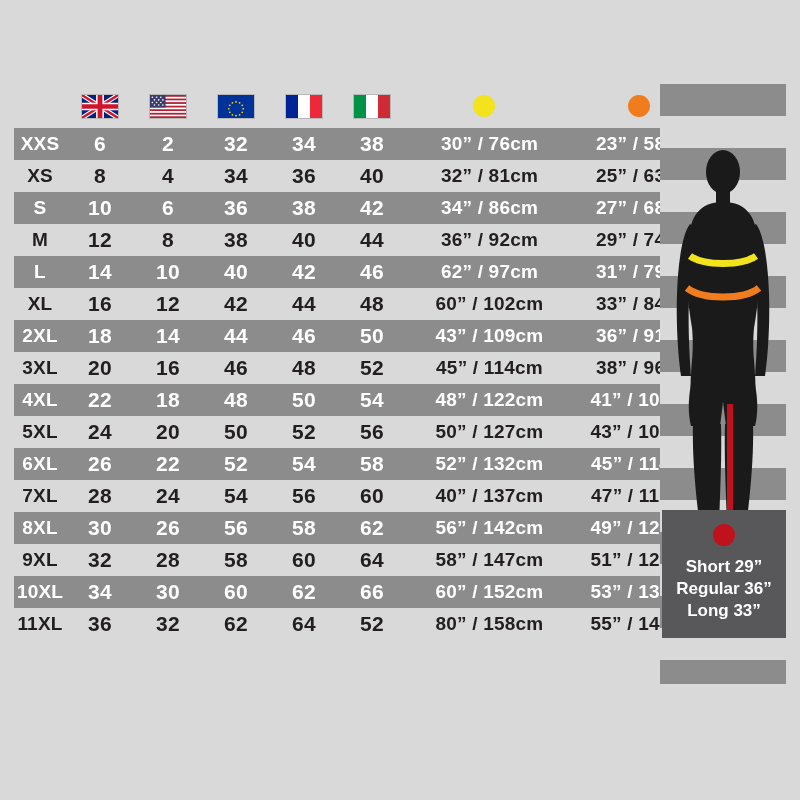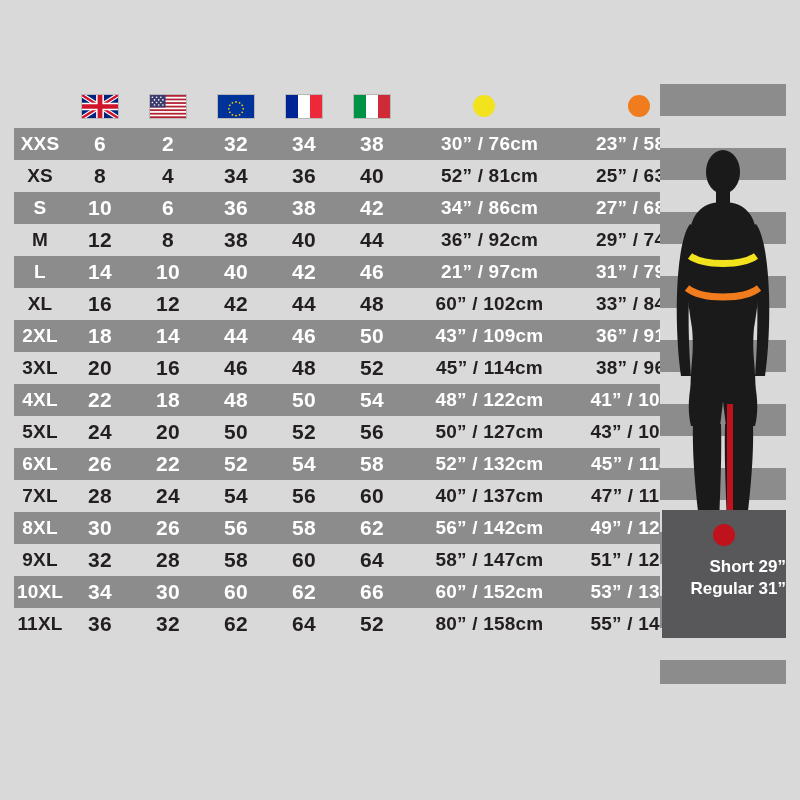--- a/index.html
+++ b/index.html
@@ -85,21 +85,21 @@
     text-align:center;
     font-weight:bold;
     font-size:17px;
     line-height:22px;
   }
   #lengthbox .reddot{
     width:22px;height:22px;border-radius:50%;
     background:#c0121c;
     margin:14px auto 10px auto;
   }
-  #lengthbox div.lbl{white-space:nowrap;text-align:right;}
+  #lengthbox div.lbl{white-space:nowrap;}
 </style>
 </head>
 <body>
 
 <div id="wrap">
 
   <table>
     <colgroup>
       <col class="c-size">
         <col class="c-flag">
@@ -213,21 +213,21 @@
           <td class="meas">30” / 76cm</td>
           <td class="meas">23” / 58cm</td>
         </tr>
         <tr class="even">
           <td class="size">XS</td>
           <td class="num">8</td>
           <td class="num">4</td>
           <td class="num">34</td>
           <td class="num">36</td>
           <td class="num">40</td>
-          <td class="meas">52” / 81cm</td>
+          <td class="meas">32” / 81cm</td>
           <td class="meas">25” / 63cm</td>
         </tr>
         <tr class="odd">
           <td class="size">S</td>
           <td class="num">10</td>
           <td class="num">6</td>
           <td class="num">36</td>
           <td class="num">38</td>
           <td class="num">42</td>
           <td class="meas">34” / 86cm</td>
@@ -243,21 +243,21 @@
           <td class="meas">36” / 92cm</td>
           <td class="meas">29” / 74cm</td>
         </tr>
         <tr class="odd">
           <td class="size">L</td>
           <td class="num">14</td>
           <td class="num">10</td>
           <td class="num">40</td>
           <td class="num">42</td>
           <td class="num">46</td>
-          <td class="meas">21” / 97cm</td>
+          <td class="meas">62” / 97cm</td>
           <td class="meas">31” / 79cm</td>
         </tr>
         <tr class="even">
           <td class="size">XL</td>
           <td class="num">16</td>
           <td class="num">12</td>
           <td class="num">42</td>
           <td class="num">44</td>
           <td class="num">48</td>
           <td class="meas">60” / 102cm</td>
@@ -404,17 +404,18 @@
       <path d="M30,172 C44,182 82,182 96,172" stroke="#f2e31d" stroke-width="7" fill="none"></path>
 
       <path d="M27,204 C42,216 84,216 99,204" stroke="#f07c1d" stroke-width="7" fill="none"></path>
 
       <line x1="70" y1="320" x2="70" y2="470" stroke="#c0121c" stroke-width="6"></line>
     </svg>
 
     <div id="lengthbox">
       <div class="reddot"></div>
       <div class="lbl">Short 29”</div>
-      <div class="lbl">Regular 31”</div>
+      <div class="lbl">Regular 36”</div>
+      <div class="lbl">Long 33”</div>
     </div>
   </div>
 
 </div>
 
 </body></html>

